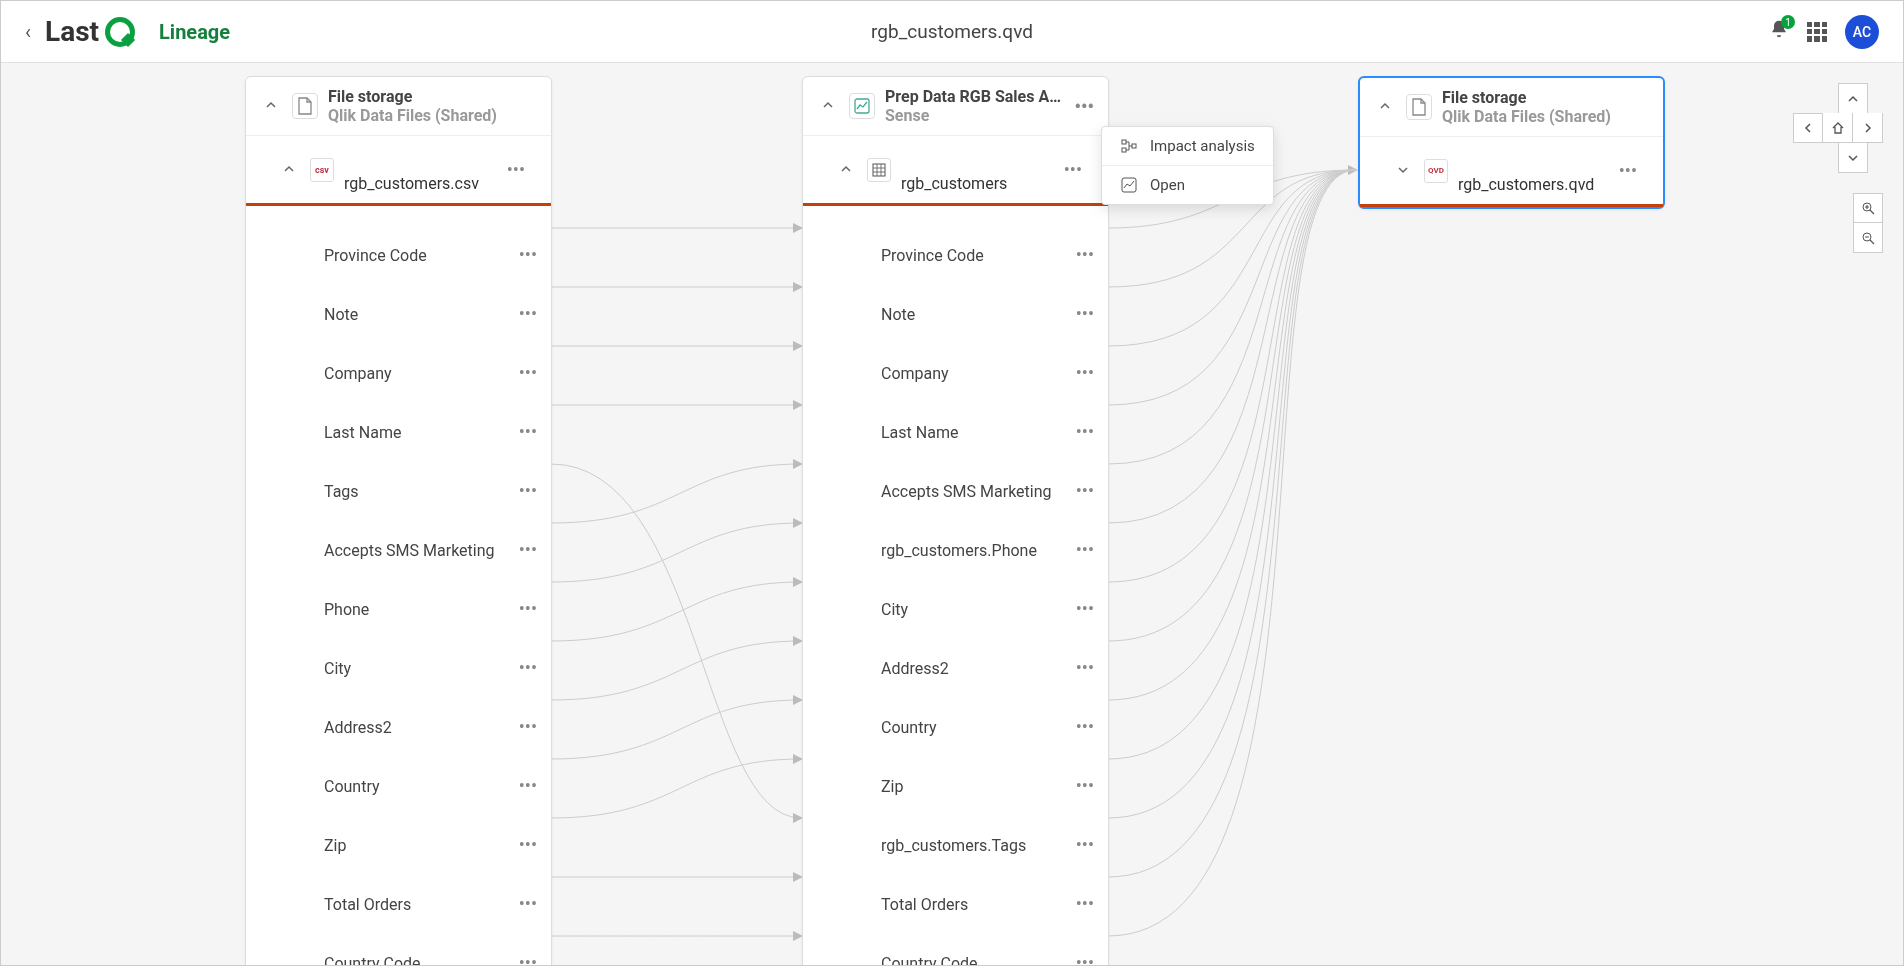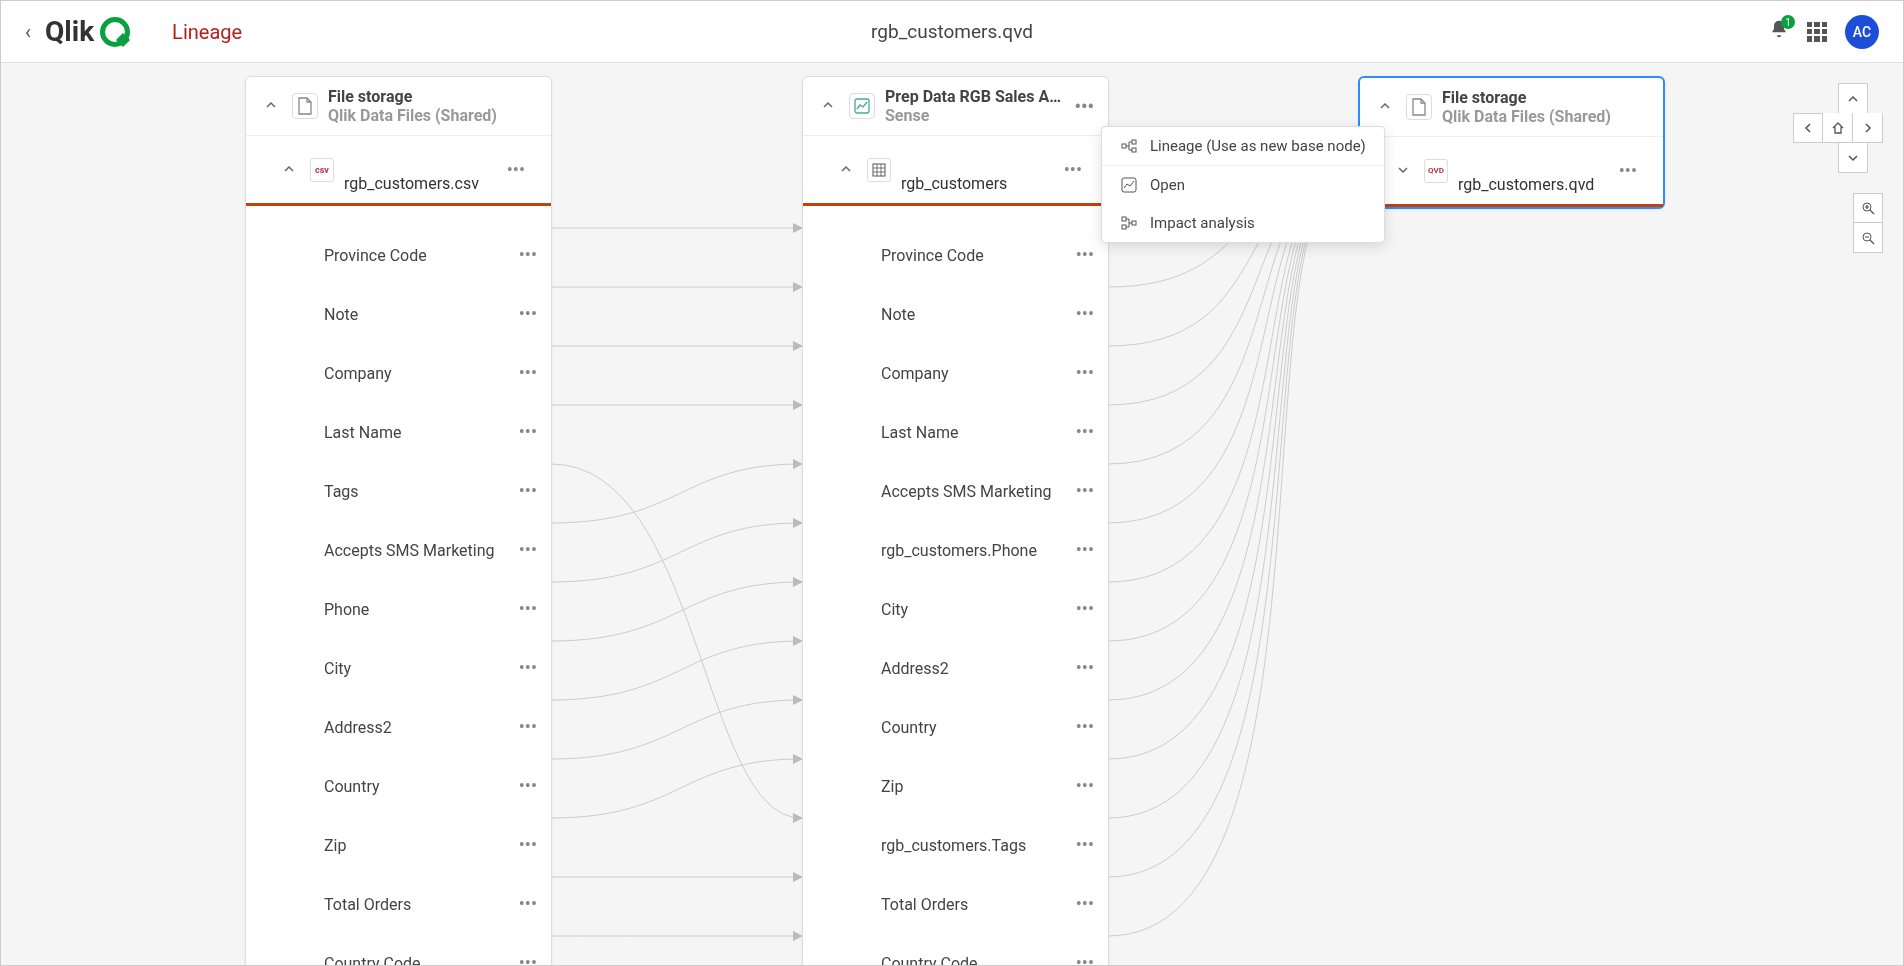--- a/index.html
+++ b/index.html
@@ -26,21 +26,21 @@
 .back-chevron { font-size: 20px; color: #555; cursor: pointer; }
 .qlik-logo { display: flex; align-items: center; font-weight: 700; font-size: 28px; color: #333; }
 .qlik-q {
   width: 30px; height: 30px; border: 5px solid #09a03f; border-radius: 50%;
   position: relative; margin-left: 6px;
 }
 .qlik-q::after {
   content: ""; position: absolute; width: 10px; height: 10px; background: #09a03f;
   bottom: -3px; right: -3px; transform: rotate(45deg);
 }
-.lineage-label { font-size: 20px; color: #b91c1c; margin-left: 28px; }
+.lineage-label { font-size: 20px; color: #15803d; margin-left: 10px; font-weight: bold; }
 .topbar-center {
   position: absolute; left: 50%; transform: translateX(-50%);
   font-size: 19px; color: #444;
 }
 .topbar-right { margin-left: auto; display: flex; align-items: center; gap: 18px; }
 .bell { position: relative; font-size: 22px; color: #555; cursor: pointer; }
 .bell-badge {
   position: absolute; top: -4px; right: -6px; background: #09a03f; color: #fff;
   font-size: 10px; width: 14px; height: 14px; border-radius: 50%;
   display: flex; align-items: center; justify-content: center;
@@ -118,21 +118,21 @@
 .ctrl-row .ctrl-btn + .ctrl-btn { border-left: none; }
 .ctrl-col .ctrl-btn + .ctrl-btn { border-top: none; }
 </style>
 </head>
 <body>
 
 <div class="topbar">
   <div class="topbar-left">
     <span class="back-chevron">‹</span>
     <span class="qlik-logo">
-      <span>Qlik</span>
+      <span>Last</span>
       <span class="qlik-q"></span>
     </span>
     <span class="lineage-label">Lineage</span>
   </div>
   <div class="topbar-center">rgb_customers.qvd</div>
   <div class="topbar-right">
     <span class="bell">
       <span>
         <svg width="20" height="20" viewBox="0 0 24 24" fill="currentColor">
             <path d="M12 2a6 6 0 00-6 6v4l-2 3v1h16v-1l-2-3V8a6 6 0 00-6-6zm0 20a2.5 2.5 0 002.5-2.5h-5A2.5 2.5 0 0012 22z"></path>
@@ -411,47 +411,36 @@
       <span class="icon" style="color:#bb3344; font-size:8px;">QVD</span>
       <span class="label">rgb_customers.qvd</span>
       <span class="menu">•••</span>
     </div>
   </div>
 
   <div class="context-menu" style="left:1100px; top:63px;">
     <div class="item">
       <span class="cm-icon">
         <svg width="16" height="16" viewBox="0 0 16 16">
-            <rect x="1" y="6" width="4" height="4" fill="none" stroke="#555"></rect>
-            <rect x="11" y="2" width="4" height="4" fill="none" stroke="#555"></rect>
-            <rect x="11" y="10" width="4" height="4" fill="none" stroke="#555"></rect>
-            <path d="M5 8h3M8 4h3M8 12h3M8 4v8" fill="none" stroke="#555"></path>
-          </svg>
-      </span>
-      <span>Lineage (Use as new base node)</span>
+            <rect x="11" y="6" width="4" height="4" fill="none" stroke="#555"></rect>
+            <rect x="1" y="2" width="4" height="4" fill="none" stroke="#555"></rect>
+            <rect x="1" y="10" width="4" height="4" fill="none" stroke="#555"></rect>
+            <path d="M5 4h3M5 12h3M8 4v8M8 8h3" fill="none" stroke="#555"></path>
+          </svg>
+      </span>
+      <span>Impact analysis</span>
     </div>
     <div class="item divider">
       <span class="cm-icon">
         <svg width="16" height="16" viewBox="0 0 16 16">
             <rect x="1" y="1" width="14" height="14" rx="2" fill="none" stroke="#555"></rect>
             <path d="M3 11 L6 7 L9 9 L13 4" fill="none" stroke="#555"></path>
           </svg>
       </span>
       <span>Open</span>
-    </div>
-    <div class="item">
-      <span class="cm-icon">
-        <svg width="16" height="16" viewBox="0 0 16 16">
-            <rect x="11" y="6" width="4" height="4" fill="none" stroke="#555"></rect>
-            <rect x="1" y="2" width="4" height="4" fill="none" stroke="#555"></rect>
-            <rect x="1" y="10" width="4" height="4" fill="none" stroke="#555"></rect>
-            <path d="M5 4h3M5 12h3M8 4v8M8 8h3" fill="none" stroke="#555"></path>
-          </svg>
-      </span>
-      <span>Impact analysis</span>
     </div>
   </div>
 
   <div class="ctrl-cluster" style="top:20px;">
     <div class="ctrl-col" style="display:flex; flex-direction:column; align-items:center;">
       <div class="ctrl-btn" style="margin-left:30px; border-bottom:none;">
         <svg width="12" height="12" viewBox="0 0 12 12">
             <path d="M2 8 L6 4 L10 8" stroke="#555" stroke-width="1.5" fill="none"></path>
           </svg>
       </div>

